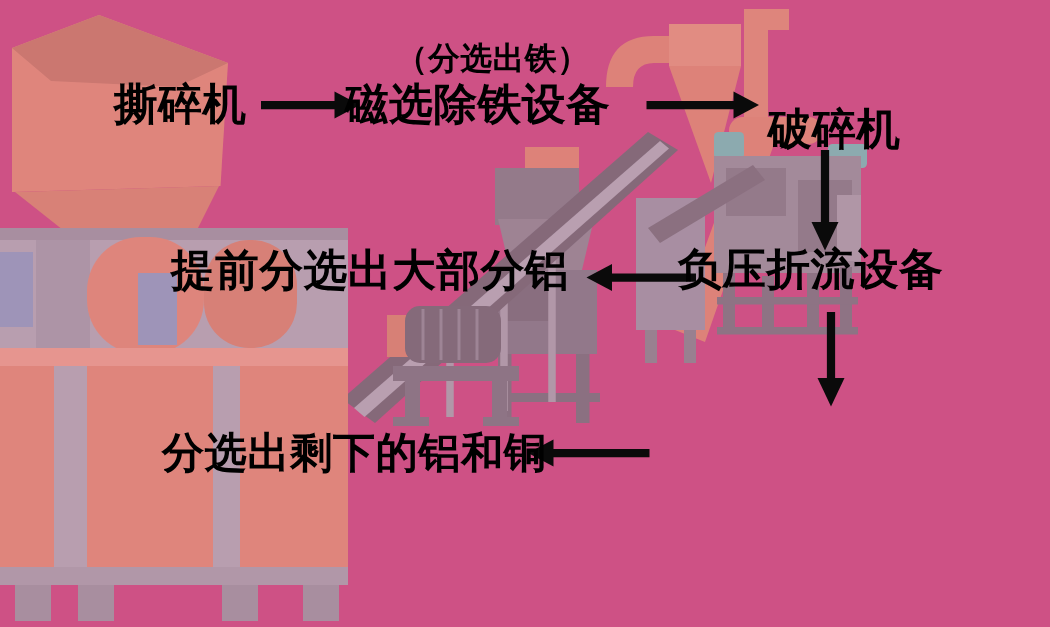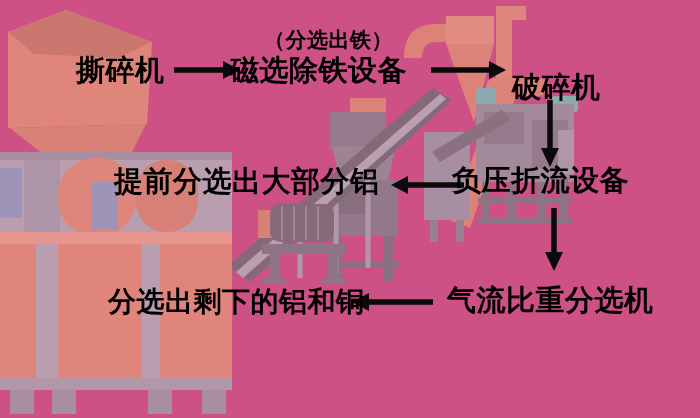--- a/index.html
+++ b/index.html
@@ -150,15 +150,14 @@
     </g>
   </svg>
 
   <div class="label l-note">（分选出铁）</div>
   <div class="label l-shredder">撕碎机</div>
   <div class="label l-magnetic">磁选除铁设备</div>
   <div class="label l-crusher">破碎机</div>
   <div class="label l-presort">提前分选出大部分铝</div>
   <div class="label l-baffle">负压折流设备</div>
   <div class="label l-remaining">分选出剩下的铝和铜</div>
-  <div class="label l-airflow">气流比重分选机</div>
 
 </div>
 
 </body></html>

